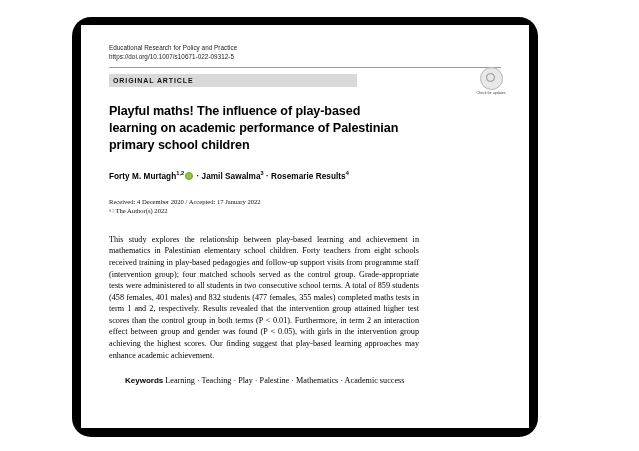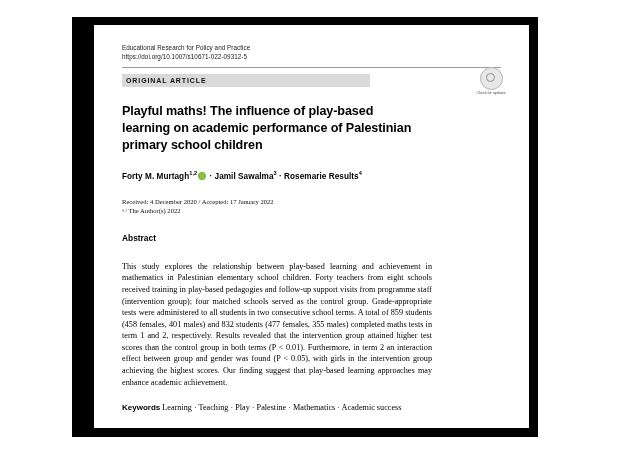--- a/index.html
+++ b/index.html
@@ -22,21 +22,22 @@
   }
   
   .frame {
     position: absolute;
     left: 72px;
     top: 17px;
     width: 466px;
     height: 420px;
     background: #000000;
     box-sizing: border-box;
-    padding: 8px 9px 9px 22px;
+    padding: 8px 9px 9px 9px;
+    border-radius: 19px;
   }
   .page {
     position: relative;
     width: 100%;
     height: 100%;
     background: #ffffff;
     box-sizing: border-box;
     padding: 18px 28px 10px 28px;
     overflow: hidden;
   }
@@ -137,20 +138,21 @@
     margin-top: 14px;
     width: 310px;
     font-family: "Liberation Serif", serif;
     font-size: 8.2px;
     line-height: 11.6px;
     color: #000000;
   }
   .keywords b {
     font-family: "Liberation Sans", sans-serif;
     font-size: 8px;
+    margin-left: 16px;
   }
   
   .crossmark {
     position: absolute;
     right: 20px;
     top: 42px;
     width: 36px;
     height: 36px;
     text-align: center;
   }
@@ -207,21 +209,20 @@
 
       <div class="authors">
         <span>Forty M. Murtagh</span><sup>1,2</sup><span class="orcid"></span><span> · Jamil Sawalma</span><sup>3</sup><span> · Rosemarie Results</span><sup>4</sup>
       </div>
 
       <div class="dates">
         <div>Received: 4 December 2020 / Accepted: 17 January 2022</div>
         <div>© The Author(s) 2022</div>
       </div>
 
-      <div class="abstract-head">Abstract</div>
       <div class="abstract-body">This study explores the relationship between play-based learning and achievement in mathematics in Palestinian elementary school children. Forty teachers from eight schools received training in play-based pedagogies and follow-up support visits from programme staff (intervention group); four matched schools served as the control group. Grade-appropriate tests were administered to all students in two consecutive school terms. A total of 859 students (458 females, 401 males) and 832 students (477 females, 355 males) completed maths tests in term 1 and 2, respectively. Results revealed that the intervention group attained higher test scores than the control group in both terms (P &lt; 0.01). Furthermore, in term 2 an interaction effect between group and gender was found (P &lt; 0.05), with girls in the intervention group achieving the highest scores. Our finding suggest that play-based learning approaches may enhance academic achievement.</div>
 
       <div class="keywords">
         <b>Keywords</b>
         <span>Learning · Teaching · Play · Palestine · Mathematics · Academic success</span>
       </div>
 
     </div>
   </div>
 </div>

